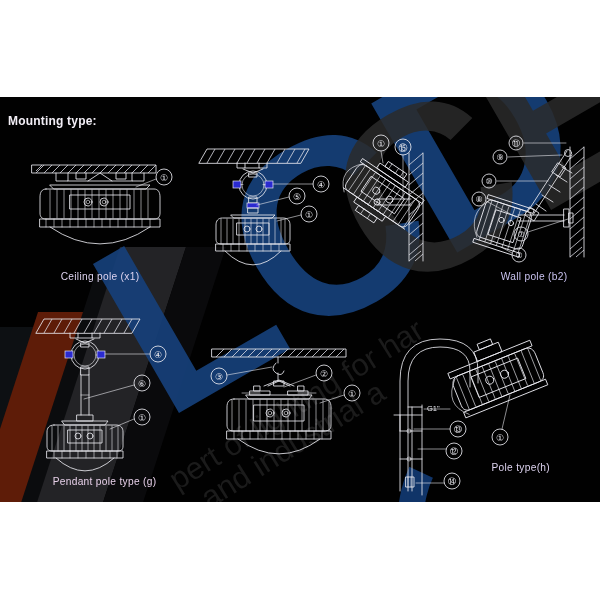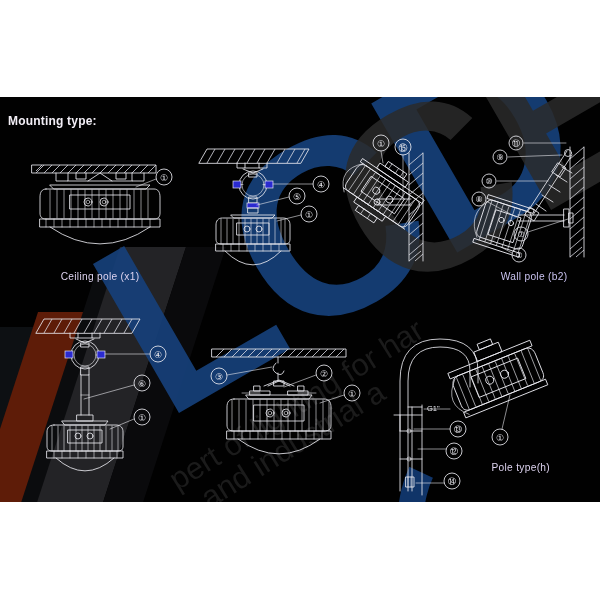--- a/index.html
+++ b/index.html
@@ -482,20 +482,21 @@
           <path class="ln thin" d="M62 84 L112 70"></path>
           <circle class="cnum" cx="120" cy="68" r="8"></circle>
           <text class="numtxt" x="120" y="68.5">⑥</text>
         </g>
         <g>
           <path class="ln thin" d="M88 114 L112 104"></path>
           <circle class="cnum" cx="120" cy="102" r="8"></circle>
           <text class="numtxt" x="120" y="102.5">①</text>
         </g>
       </svg>
+      <div class="cap pink">Pendant pole type (g)</div>
     </div>
 
     <div class="fig" style="left:198px;top:248px;width:165px;height:142px;">
       <svg width="165" height="125" viewBox="0 0 165 125">
         <g>
           <path class="ln" d="M14 4 H148 V12 H14 Z"></path>
           <g class="hatch thin">
             <path d="M18 12 L26 4"></path>
               <path d="M26 12 L34 4"></path>
               <path d="M34 12 L42 4"></path>

